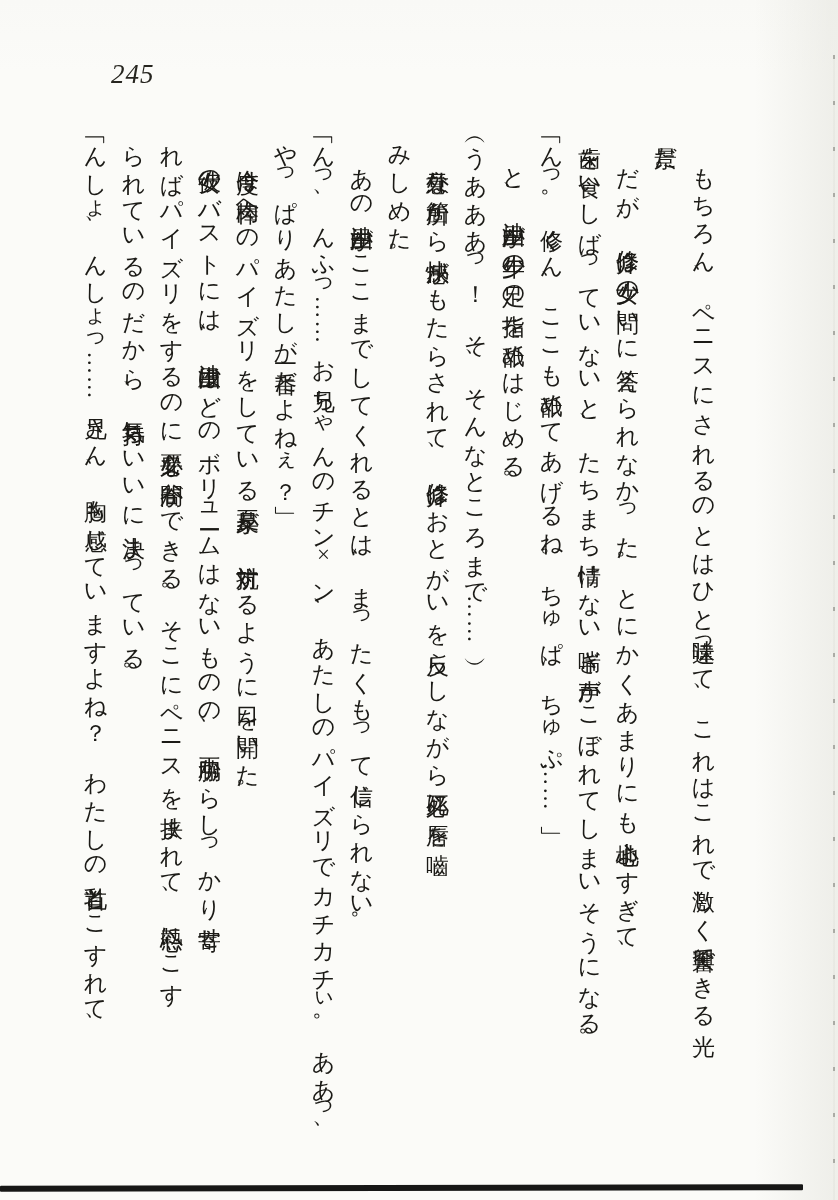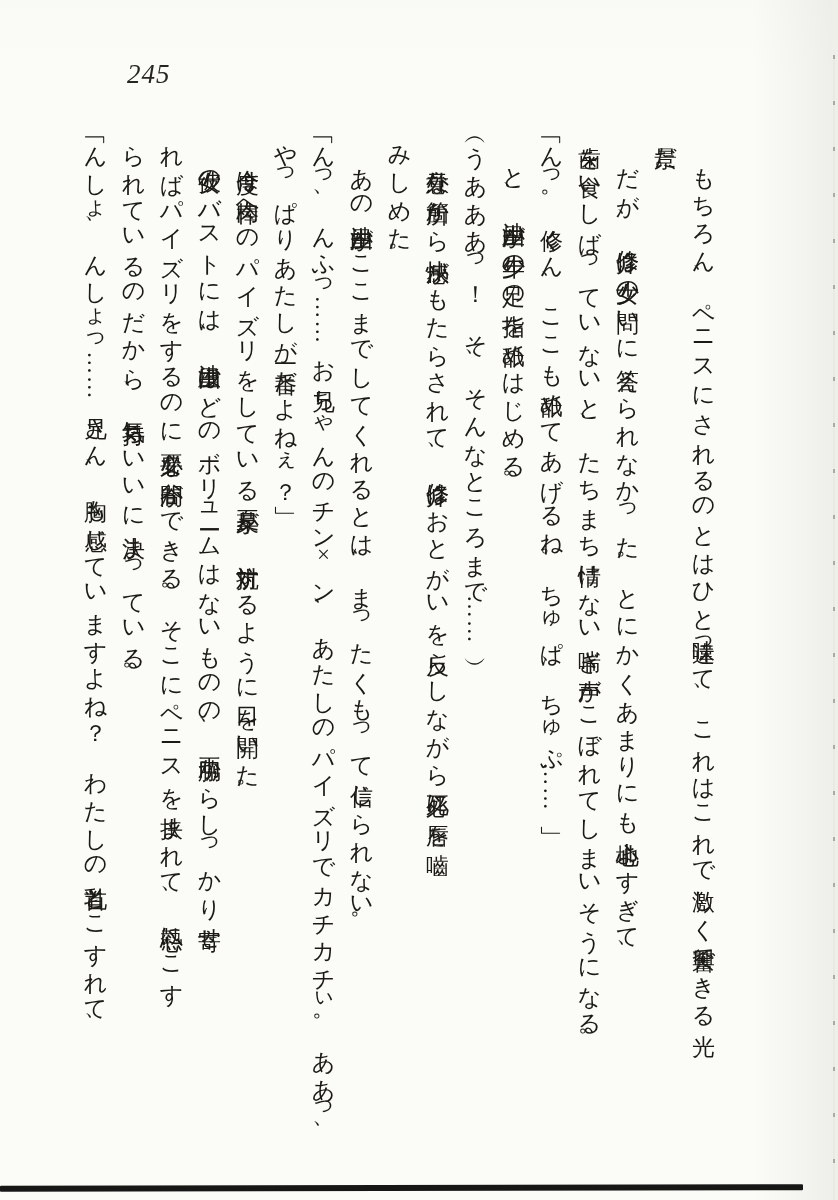--- a/index.html
+++ b/index.html
@@ -23,21 +23,20 @@
     pointer-events: none;
   }
   .page-number {
     position: absolute;
     left: 111px;
     top: 59px;
     font-size: 27px;
     font-style: italic;
     letter-spacing: 1px;
     color: #26251f;
-    margin-left: 16px;
   }
   .text-block {
     position: absolute;
     top: 129px;
     right: 116px;
     height: 992px;
     writing-mode: vertical-rl;
     text-orientation: mixed;
     font-size: 23px;
     line-height: 38px;

